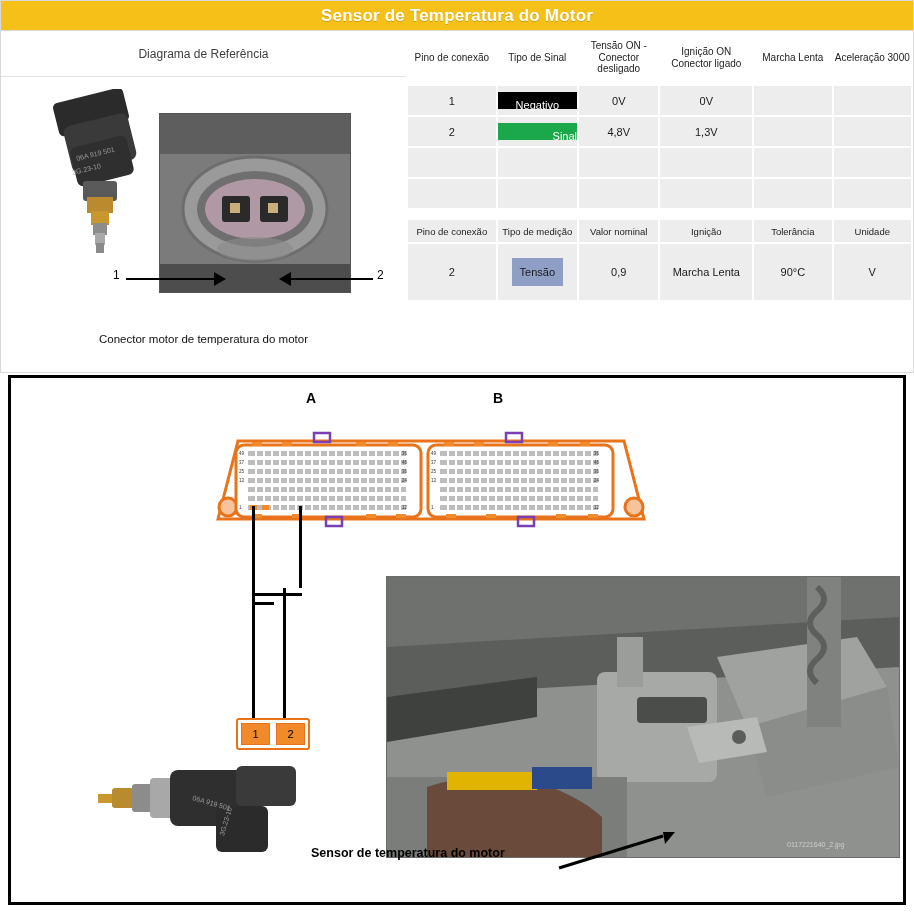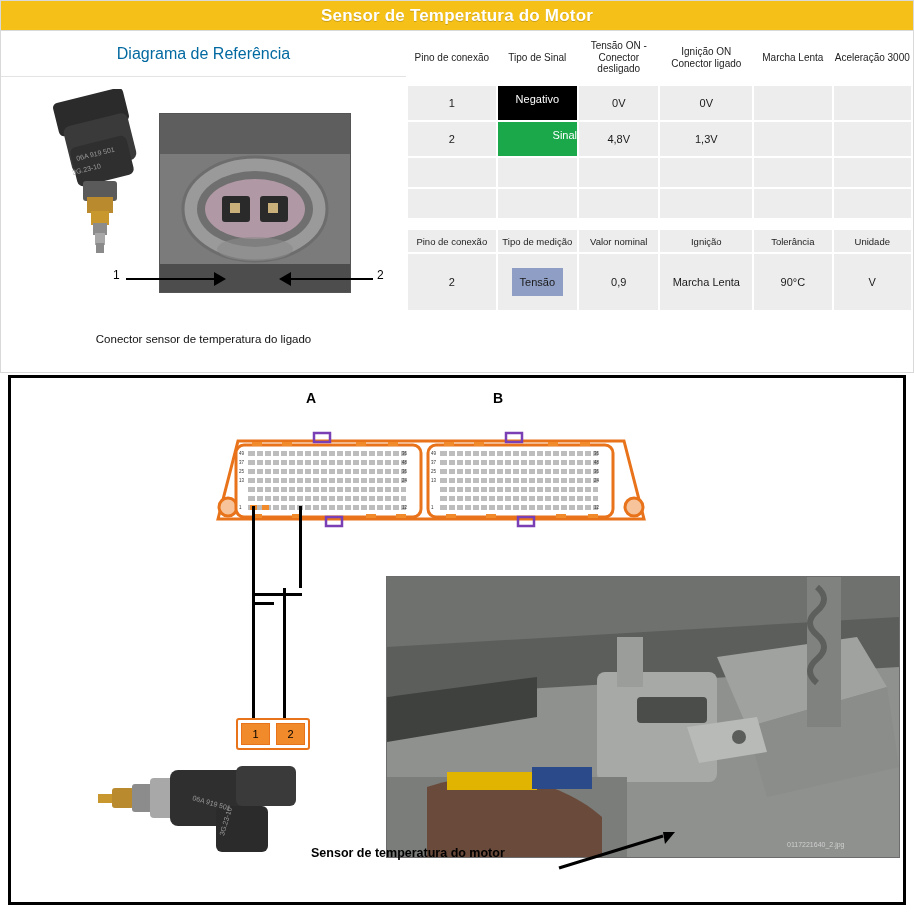--- a/index.html
+++ b/index.html
@@ -13,40 +13,40 @@
   }
   .title-bar .t{font-size:17px;font-weight:bold;color:#ffffff;letter-spacing:.2px;
     text-shadow:0 1px 0 rgba(0,0,0,.18);}
 
   
   .top-panel{position:absolute;left:0;top:31px;width:914px;height:342px;
     border:1px solid #d9d9d9;border-top:none;box-sizing:border-box;background:#fff;}
 
   .left-col{position:absolute;left:0;top:0;width:405px;height:340px;box-sizing:border-box;}
   .left-head{height:45px;border-bottom:1px solid #e3e3e3;display:flex;align-items:center;justify-content:center;}
-  .left-head span{font-size:16px;color:#0369a1;}
+  .left-head span{font-size:12px;color:#404040;}
 
   
   .sensor-photo{position:absolute;left:36px;top:58px;width:120px;height:180px;}
   .connector-photo{position:absolute;left:158px;top:82px;width:190px;height:178px;
      background:#6d6d6d;border:1px solid #555;overflow:hidden;}
   .caption{position:absolute;left:0;top:302px;width:405px;text-align:center;font-size:11.5px;color:#111;}
 
   .pin-label{position:absolute;font-size:12px;color:#000;}
   .arrow-line{position:absolute;background:#000;height:2px;}
   .arrow-head{position:absolute;width:0;height:0;}
 
   
   .right-col{position:absolute;left:405px;top:0;width:507px;height:340px;}
   table.tbl{border-collapse:collapse;width:100%;table-layout:fixed;}
   .hdr-row td{font-size:10px;color:#222;text-align:center;vertical-align:middle;
     padding:4px 2px;border-bottom:1px solid #e0e0e0;line-height:1.15;height:45px;}
   .datarow td{height:27px;font-size:11px;text-align:center;background:#ededed;border:2px solid #fff;}
   .datarow.blank td{background:#ededed;}
-  .chip{display:block;height:34px;line-height:27px;font-size:11px;color:#fff;}
+  .chip{display:block;height:17px;line-height:27px;font-size:11px;color:#fff;}
   .chip.neg{background:#000;}
   .chip.sig{background:#1aa84a;text-align:right;}
 
   .vt-title{background:#1aa84a;color:#fff;font-size:14px;text-align:center;height:26px;line-height:26px;font-weight:normal;}
   table.tbl2{border-collapse:collapse;width:100%;table-layout:fixed;}
   .vt-head td{font-size:9.5px;text-align:center;background:#ededed;border:2px solid #fff;height:20px;color:#222;}
   .vt-row td{font-size:11px;text-align:center;background:#ededed;border:2px solid #fff;height:28px;}
   .chip2{display:block;height:28px;line-height:28px;font-size:11px;color:#1a1a1a;}
   .chip2.tensao{background:#8e9ec4;}
   .chip2.resist{background:#b8d6ef;}
@@ -119,21 +119,21 @@
     </div>
 
     <div class="pin-label" style="left:112px;top:237px;">1</div>
     <div class="arrow-line" style="left:125px;top:247px;width:90px;"></div>
     <div class="arrow-head" style="left:213px;top:241px;border-top:7px solid transparent;border-bottom:7px solid transparent;border-left:12px solid #000;"></div>
 
     <div class="pin-label" style="left:376px;top:237px;">2</div>
     <div class="arrow-line" style="left:290px;top:247px;width:82px;"></div>
     <div class="arrow-head" style="left:278px;top:241px;border-top:7px solid transparent;border-bottom:7px solid transparent;border-right:12px solid #000;"></div>
 
-    <div class="caption">Conector sensor de temperatura do ligado</div>
+    <div class="caption">Conector motor de temperatura do motor</div>
   </div>
 
   <div class="right-col">
     <table class="tbl">
       <colgroup>
         <col style="width:88px">
           <col style="width:80px">
           <col style="width:80px">
         <col style="width:92px">
           <col style="width:78px">

